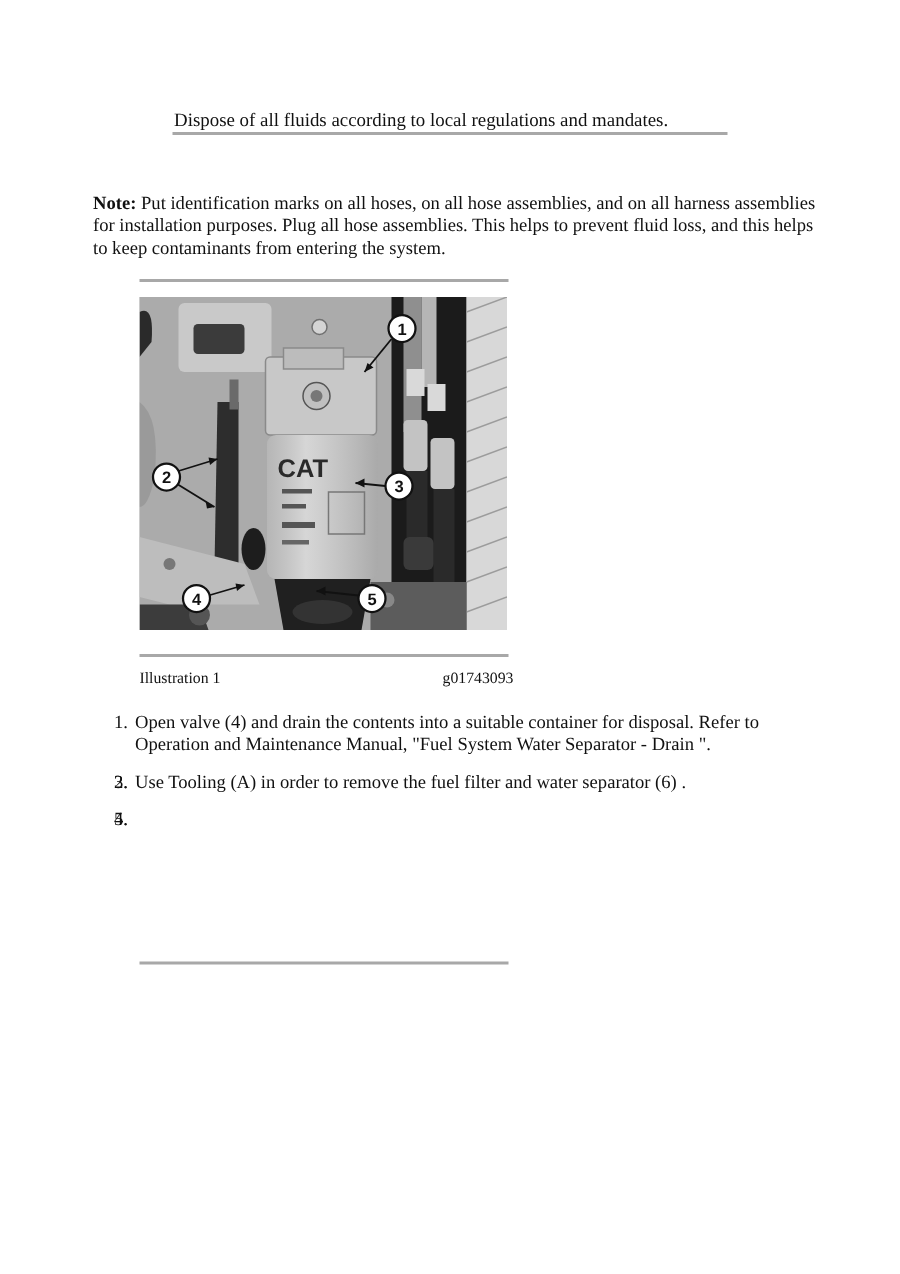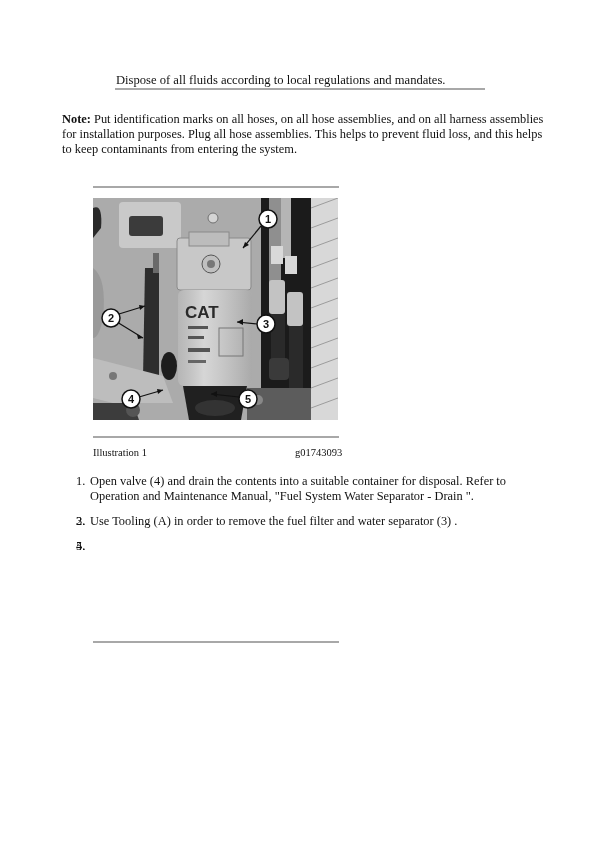--- a/index.html
+++ b/index.html
@@ -29,21 +29,21 @@
       height: 2px;
       background: #a8a8a8;
     }
     .rule-top { left: 115px; top: 88px; width: 370px; }
     .rule-fig-top { left: 93px; top: 186px; width: 246px; }
     .rule-fig-bottom { left: 93px; top: 436px; width: 246px; }
     .rule-end { left: 93px; top: 641px; width: 246px; }
 
     .note {
       left: 62px;
-      top: 112px;
+      top: 128px;
       width: 490px;
       font-size: 12.4px;
       line-height: 15px;
     }
     .note b { font-weight: bold; }
 
     
     .photo {
       left: 93px;
       top: 198px;
@@ -236,21 +236,21 @@
 <ol class="abs steps">
   <li class="step">
     <span class="num">1.</span>
     <span>Open valve (4) and drain the contents into a suitable container for disposal. Refer to Operation and Maintenance Manual, "Fuel System Water Separator - Drain ".</span>
   </li>
   <li class="step">
     <span class="num">2.</span>
   </li>
   <li class="step">
     <span class="num">3.</span>
-    <span>Use Tooling (A) in order to remove the fuel filter and water separator (3) .</span>
+    <span>Use Tooling (A) in order to remove the fuel filter and water separator (6) .</span>
   </li>
   <li class="step">
     <span class="num">4.</span>
   </li>
   <li class="step">
     <span class="num">5.</span>
   </li>
 </ol>
 
 <div class="abs rule rule-end"></div>

